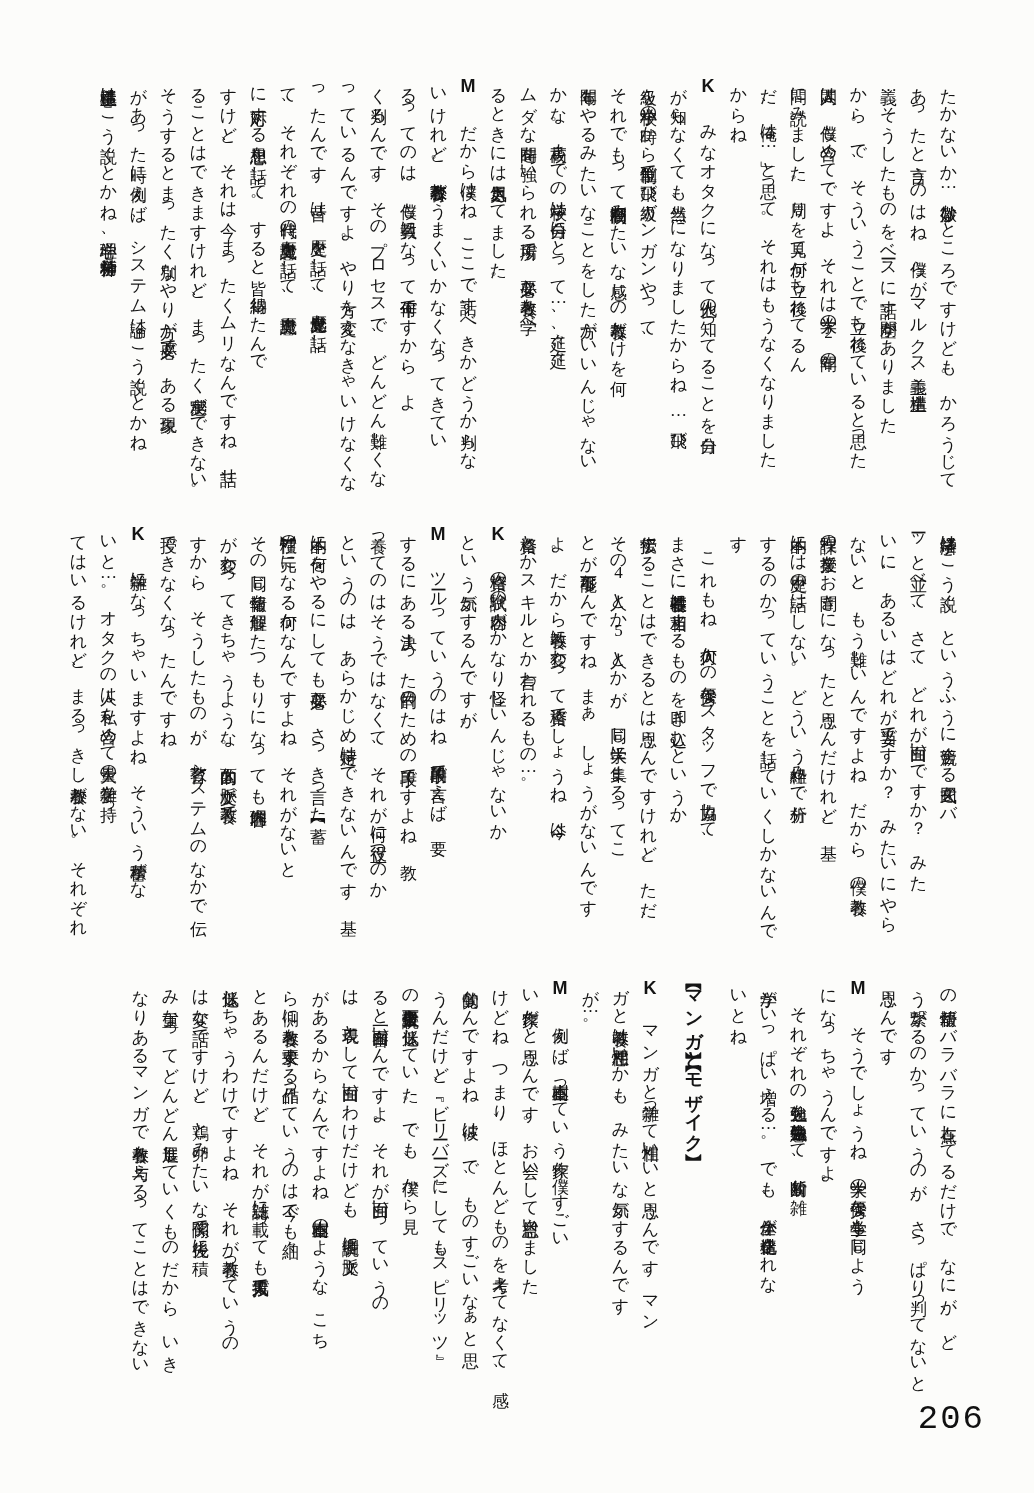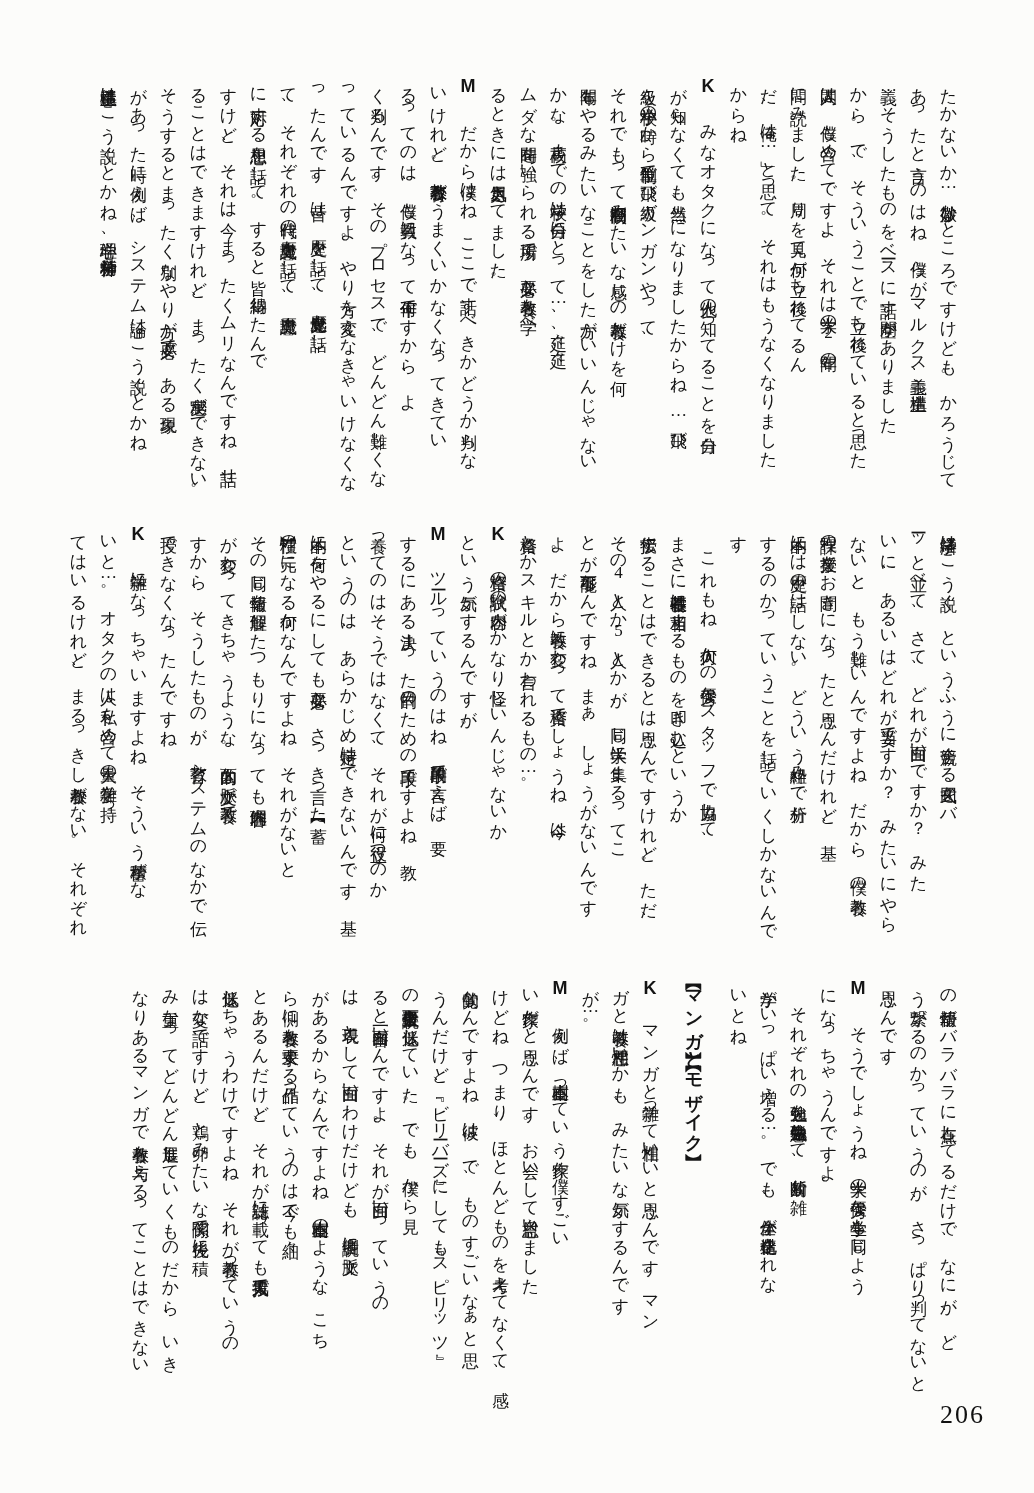--- a/index.html
+++ b/index.html
@@ -43,22 +43,22 @@
     margin: 0 12px;
     font-family: "Liberation Sans", "DejaVu Sans", sans-serif;
     font-weight: 700;
     font-size: 18px;
     white-space: pre;
   }
   .page-number {
     position: absolute;
     top: 1400px;
     right: 49px;
-    font-family: Liberation Serif, serif;
-    font-size: 26px;
+    font-family: Liberation Mono, monospace;
+    font-size: 34px;
     letter-spacing: 2px;
     color: #111;
   }
 </style>
 </head>
 <body>
 
 <div class="page">
 
   <div class="band" id="band-top"><span>たかないか…微妙なところですけども。かろうじて

